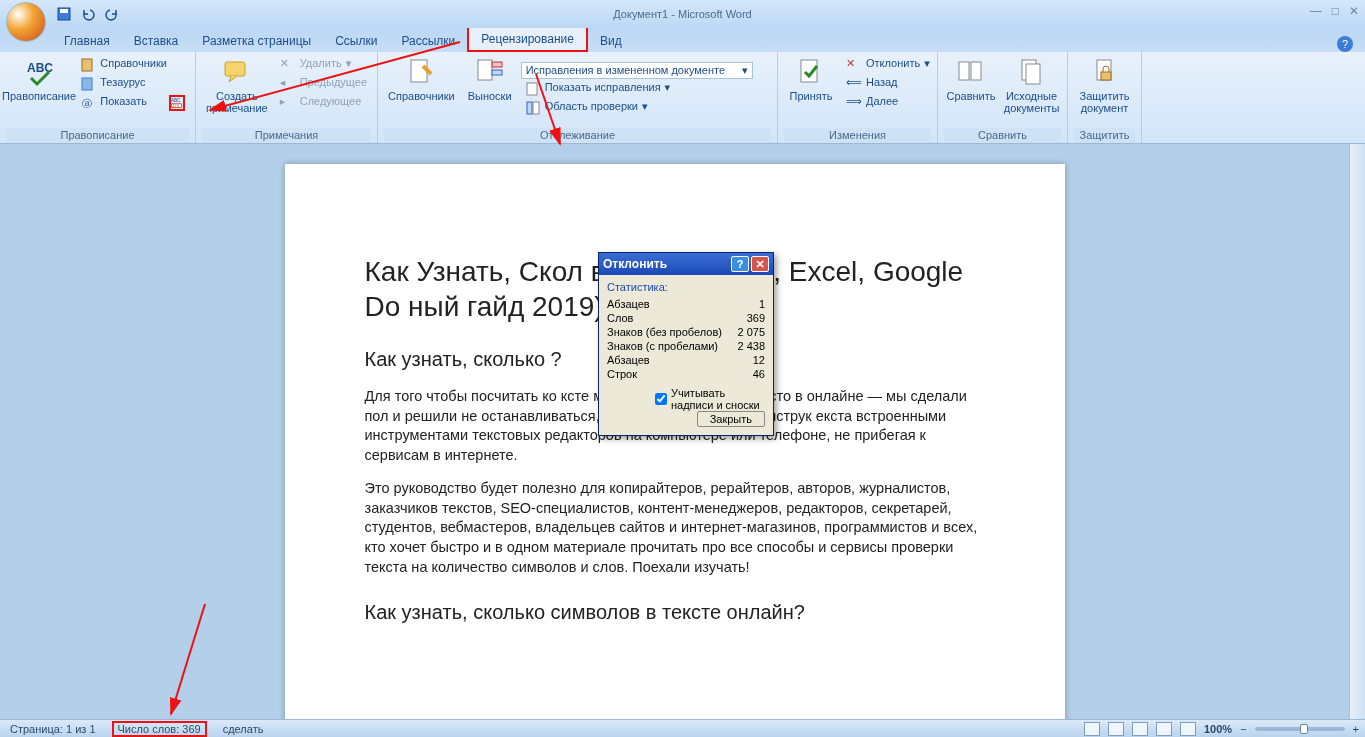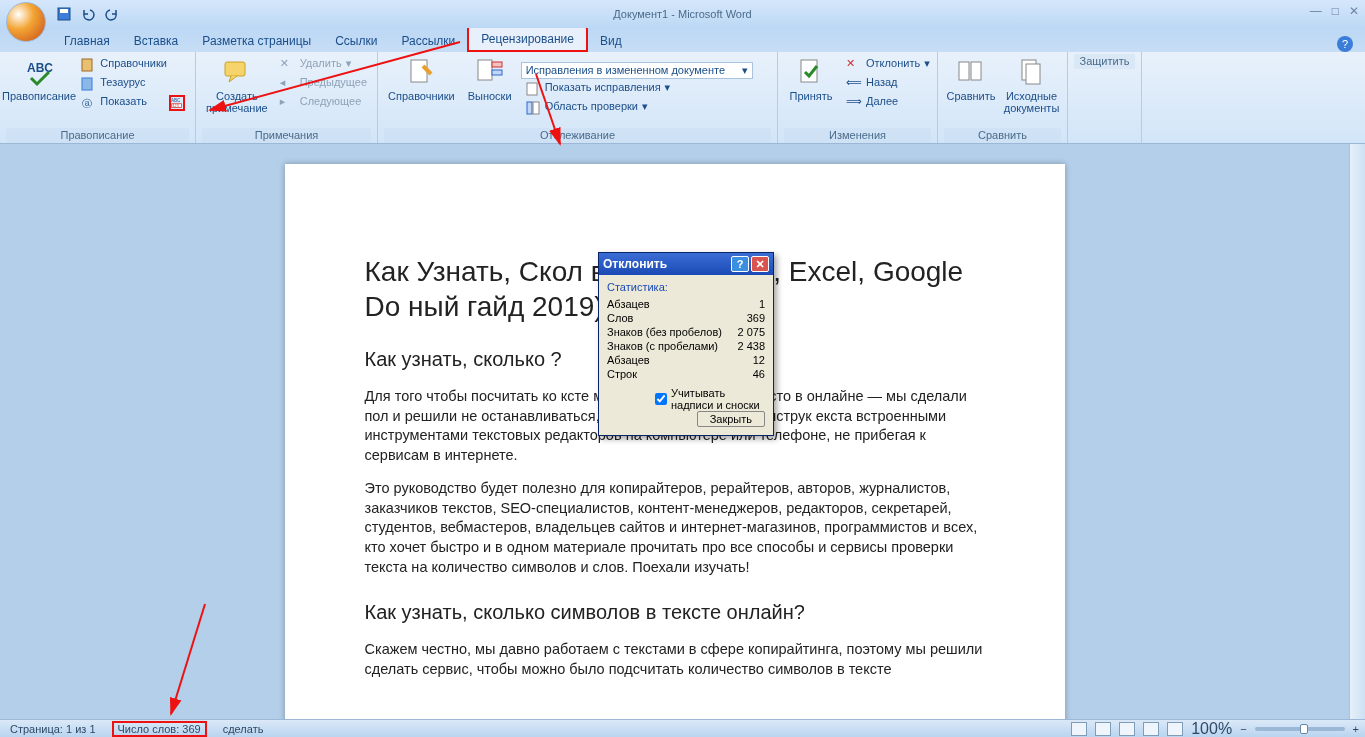--- a/index.html
+++ b/index.html
@@ -56,21 +56,21 @@
 .chk { display: flex; align-items: center; gap: 4px; margin-top: 6px; padding-left: 48px; }
 .chk input { width: 12px; height: 12px; }
 .dlg-foot { text-align: right; }
 .dlg-foot button { font-size: 11px; padding: 1px 12px; background: #ece9d8; border: 1px solid #888; border-radius: 2px; cursor: pointer; }
 
 
 .status { position: absolute; bottom: 0; left: 0; right: 0; height: 18px; background: linear-gradient(#dbe9f8,#b9d4ef); border-top: 1px solid #9bb8d6; display: flex; align-items: center; font-size: 11px; color: #2c4a68; padding: 0 6px; gap: 12px; }
 .status .cell { padding: 0 4px; }
 .status .right { margin-left: auto; display: flex; align-items: center; gap: 8px; }
 .viewbtn { width: 16px; height: 14px; border: 1px solid #7f9cb9; background: #eef5fc; display: inline-block; }
-.zoom { font-size: 16px; }
+.zoom { font-size: 11px; font-weight: bold; }
 .slider { width: 90px; height: 4px; background: #9bb8d6; position: relative; border-radius: 2px; }
 .slider .thumb { position: absolute; left: 50%; top: -3px; width: 8px; height: 10px; background: #fff; border: 1px solid #6a88a6; border-radius: 2px; }
 
 
 .arrow { position: absolute; pointer-events: none; z-index: 15; }
 
 svg.icon-svg { width: 100%; height: 100%; }
 </style>
 </head>
 <body>
@@ -246,32 +246,41 @@
               <rect x="6" y="4" width="14" height="20" fill="#fff" stroke="#888"></rect>
               <rect x="10" y="8" width="14" height="20" fill="#fff" stroke="#888"></rect>
             </svg></div>
         <span style="text-align:center;">Исходные документы</span>
       </div>
     </div>
     <div class="group-label">Сравнить</div>
   </div>
 
   <div class="group" style="width:74px;">
+    <div class="group-body">
+      <div class="bigbtn">
+        <div class="ico"><svg class="icon-svg" viewBox="0 0 32 32">
+              <rect x="8" y="4" width="14" height="20" fill="#fff" stroke="#888"></rect>
+              <rect x="12" y="16" width="10" height="8" fill="#e8c070" stroke="#a06a20"></rect>
+              <path d="M14 16 v-3 a3 3 0 0 1 6 0 v3" fill="none" stroke="#a06a20"></path>
+            </svg></div>
+        <span style="text-align:center;">Защитить документ</span>
+      </div>
+    </div>
     <div class="group-label">Защитить</div>
   </div>
 </div>
 
 <div class="docarea">
   <div class="page">
     <h1>Как Узнать, Скол                        в Тексте Word, Excel, Google Do                       ный гайд 2019)</h1>
     <h2>Как узнать, сколько                                       ?</h2>
     <p>Для того чтобы посчитать ко                                                ксте можно было быстро и просто в онлайне — мы сделали пол                                            и решили не останавливаться, а написать подробные инструк                                             екста встроенными инструментами текстовых редакторов на компьютере или телефоне, не прибегая к сервисам в интернете.</p>
     <p>Это руководство будет полезно для копирайтеров, рерайтеров, авторов, журналистов, заказчиков текстов, SEO-специалистов, контент-менеджеров, редакторов, секретарей, студентов, вебмастеров, владельцев сайтов и интернет-магазинов, программистов и всех, кто хочет быстро и в одном материале прочитать про все способы и сервисы проверки текста на количество символов и слов. Поехали изучать!</p>
     <h2>Как узнать, сколько символов в тексте онлайн?</h2>
-    <p>Скажем честно, мы давно работаем с текстами в сфере копирайтинга, поэтому мы решили сделать сервис, чтобы можно было подсчитать количество символов в тексте</p>
   </div>
 </div>
 <div class="ruler-v"></div>
 
 <div class="dialog">
   <div class="dlg-title">
     <span>Отклонить</span>
     <div class="dlg-btns">
       <span class="help">?</span>
       <span>✕</span>

